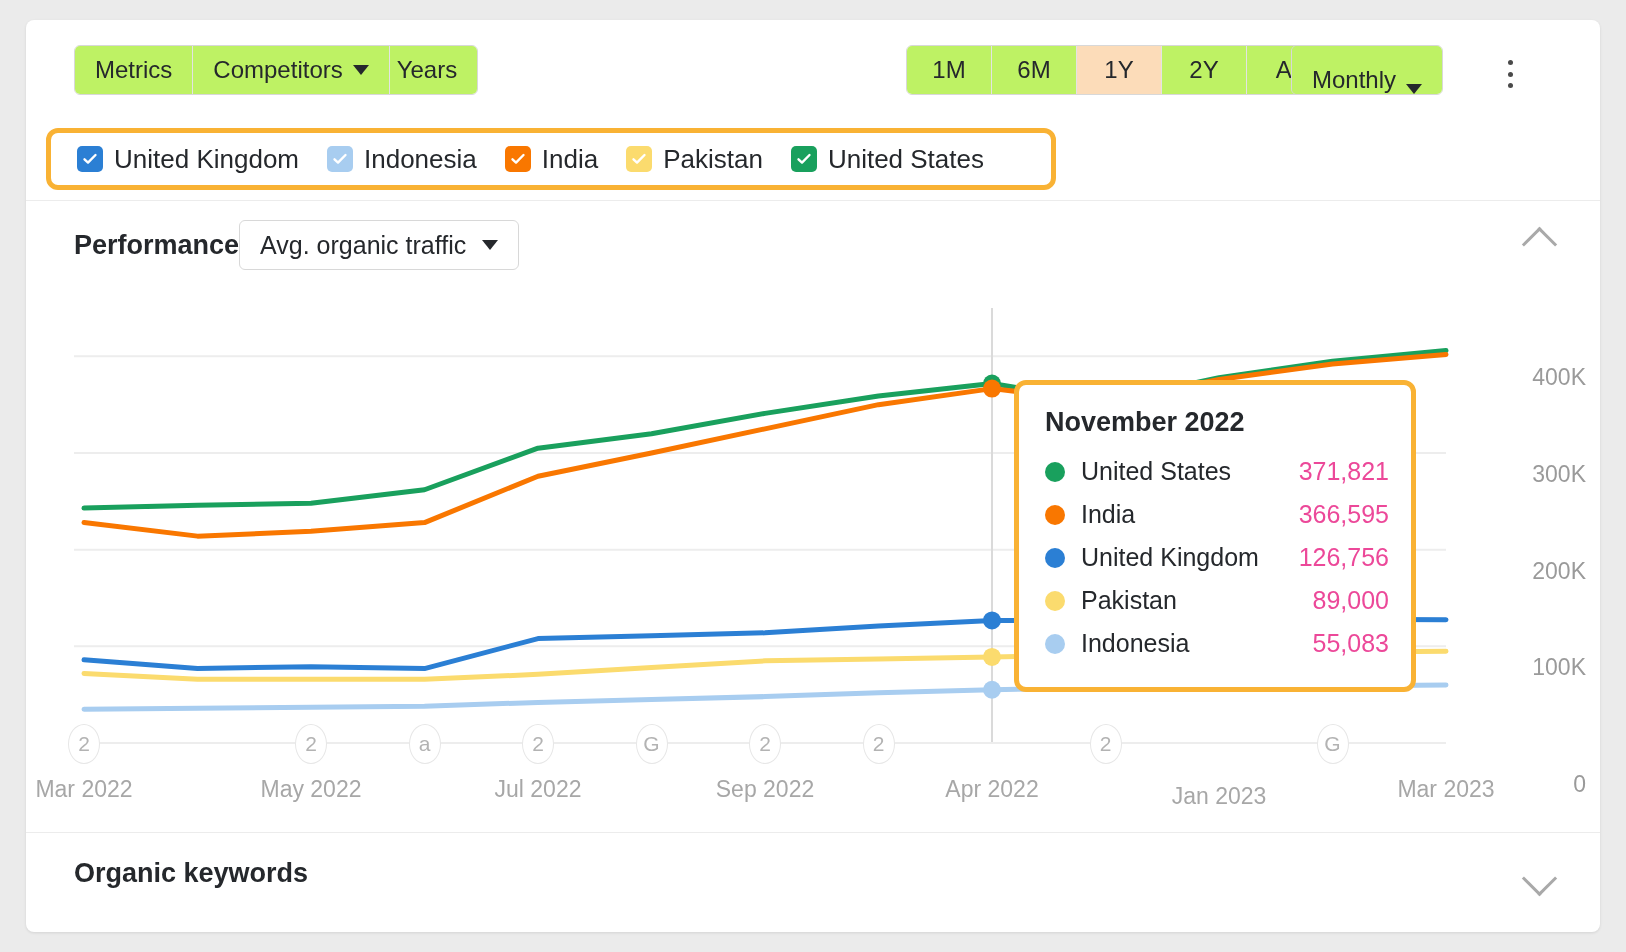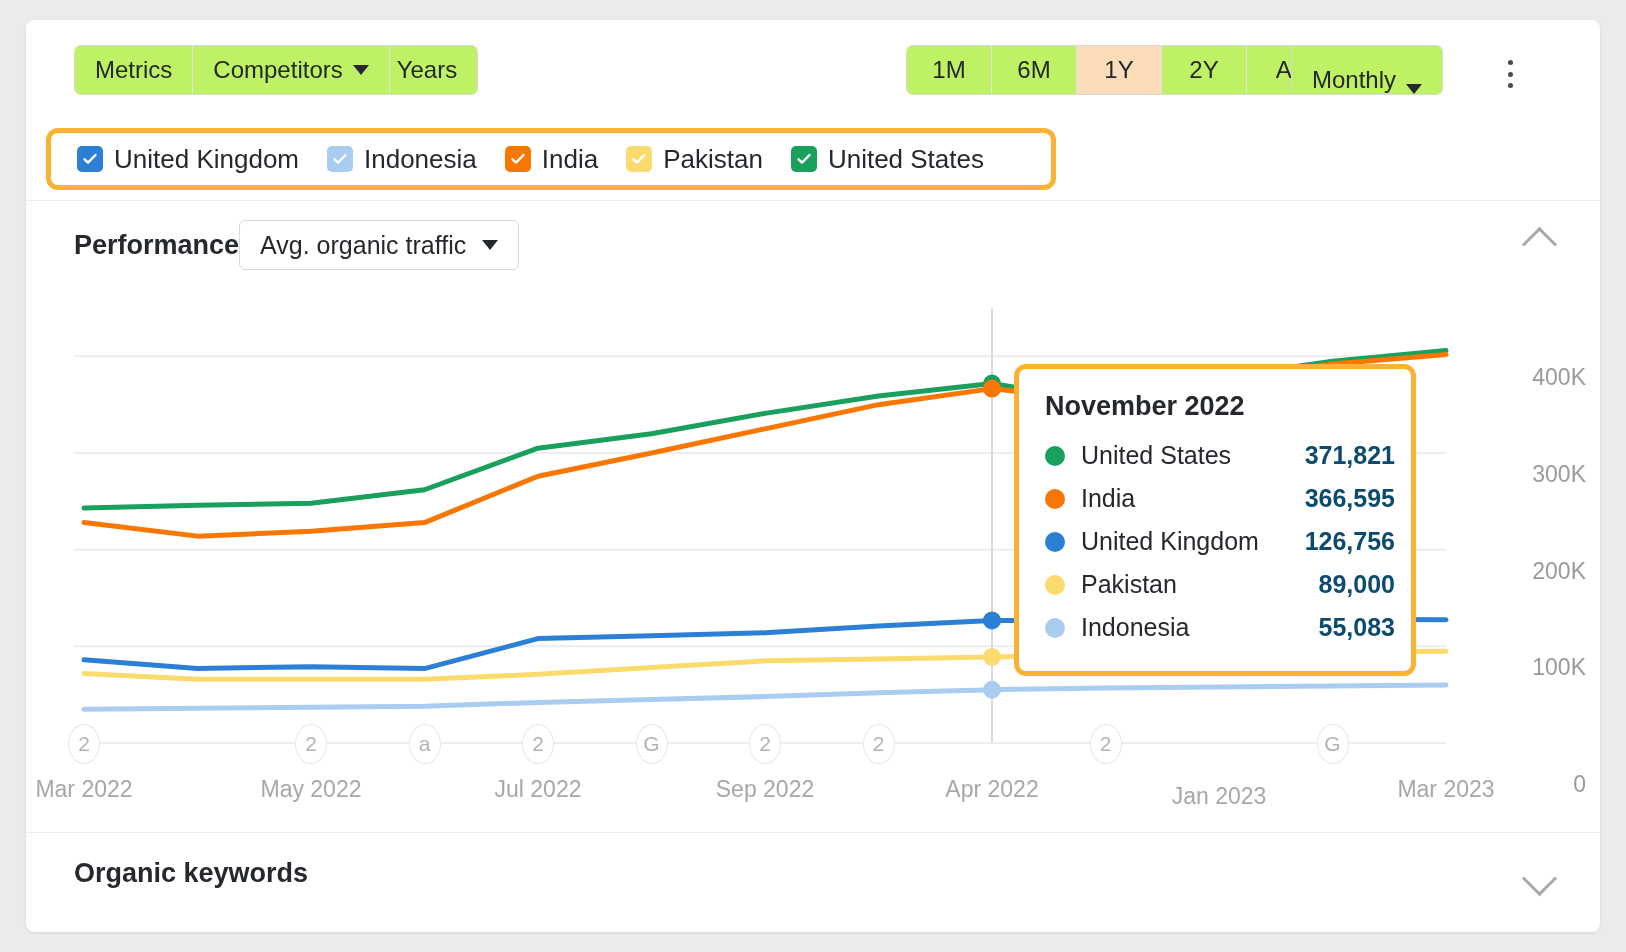--- a/index.html
+++ b/index.html
@@ -228,27 +228,27 @@
     align-items: center;
     justify-content: center;
     transform: translateX(-50%);
     cursor: pointer;
   }
 
   
   .tooltip {
     position: absolute;
     left: 988px;
-    top: 344px;
+    top: 360px;
     width: 402px;
     border: 5px solid #f9b234;
     border-radius: 12px;
     background: #fff;
     box-sizing: border-box;
-    padding: 22px 16px 22px 26px;
+    padding: 22px 22px 22px 26px;
     z-index: 20;
   }
   .tt-title {
     font-size: 27px;
     font-weight: bold;
     color: #25282c;
     margin-bottom: 12px;
   }
   .tt-row {
     display: flex;
@@ -262,24 +262,23 @@
     margin-right: 16px;
   }
   .tt-name {
     font-size: 25px;
     color: #25282c;
     flex: 1;
     white-space: nowrap;
   }
   .tt-val {
     font-size: 25px;
-    color: #0c4a6e;
+    color: #ec4899;
     text-align: center;
     white-space: nowrap;
-    font-weight: bold;
   }
 
   
   .kw-header {
     position: absolute;
     left: 48px;
     top: 838px;
     font-size: 27px;
     font-weight: bold;
     color: #25282c;

